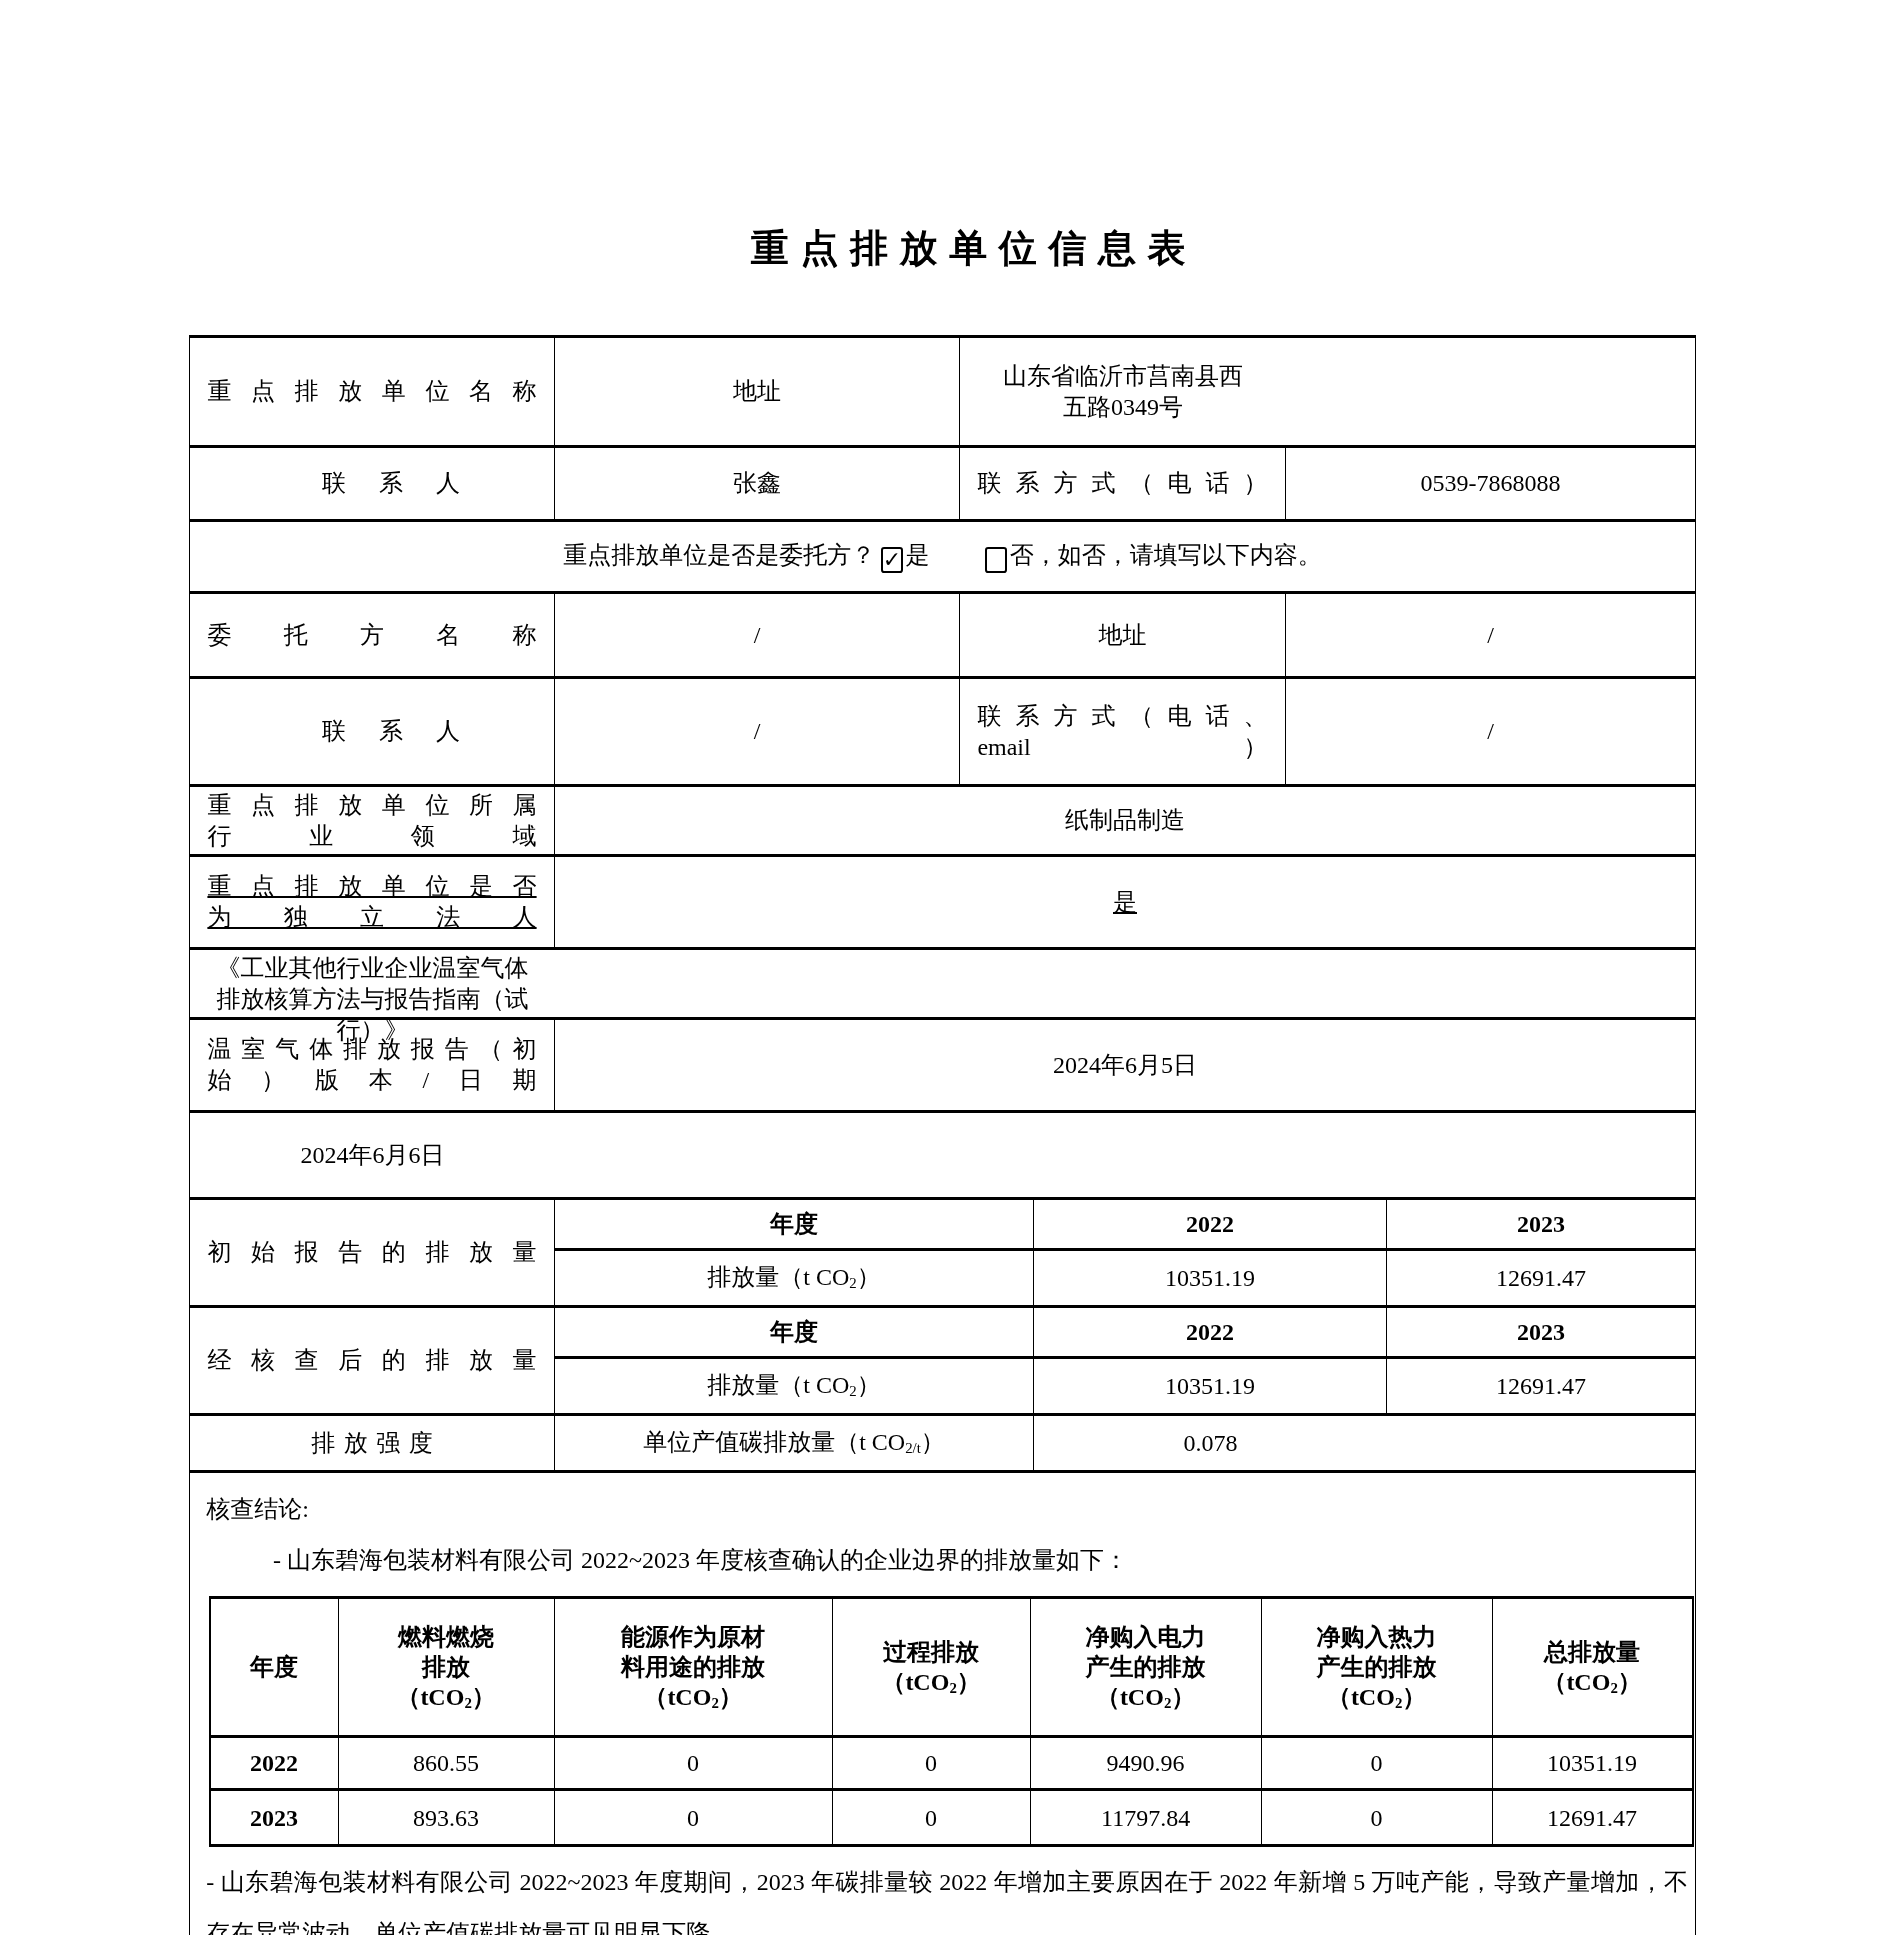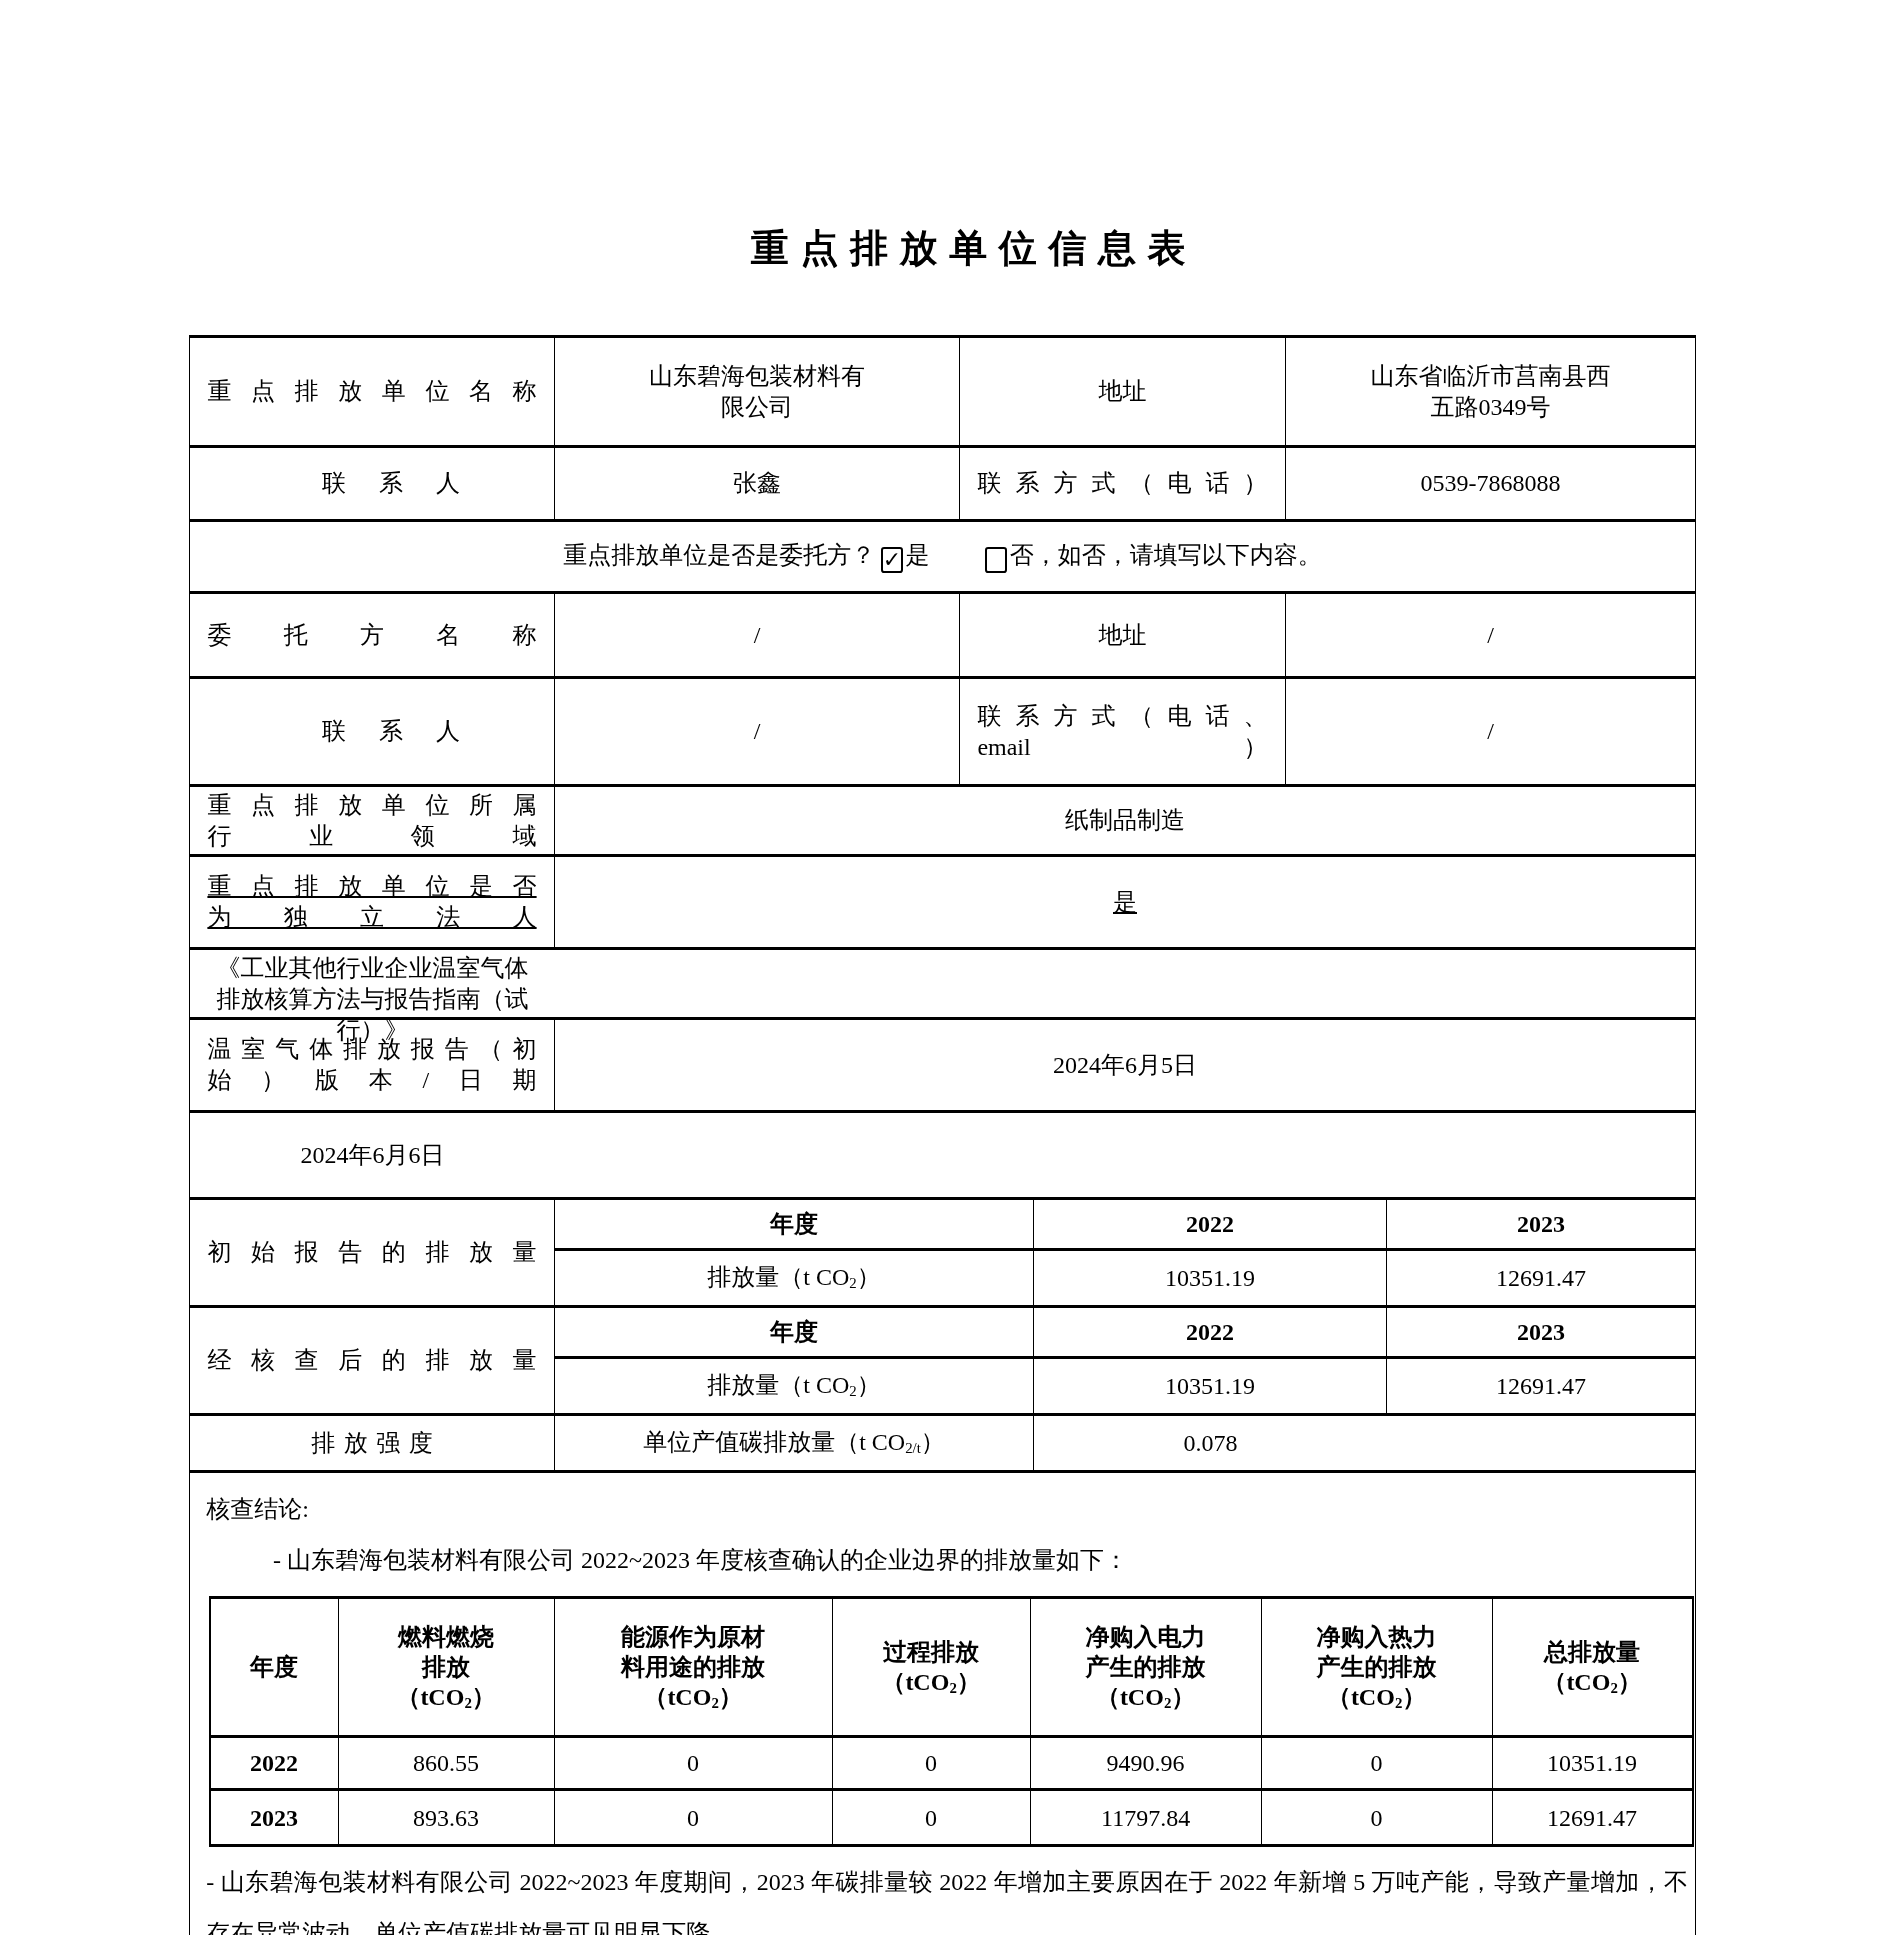--- a/index.html
+++ b/index.html
@@ -94,22 +94,20 @@
 <body>
 
 <div class="page">
 
   <div class="doc-title">重点排放单位信息表</div>
 
   <div class="maintbl">
 
     <div class="row" style="height:110px">
       <div class="cell dist">重点排放单位名称</div>
-      <div class="cell pre">山东碧海包装材料有
-限公司</div>
       <div class="cell">地址</div>
       <div class="cell cend pre">山东省临沂市莒南县西
 五路0349号</div>
     </div>
 
     <div class="row" style="height:74px">
       <div class="cell">
           <span><span class="ls3">联系人</span></span>
         </div>
       <div class="cell">张鑫</div>

